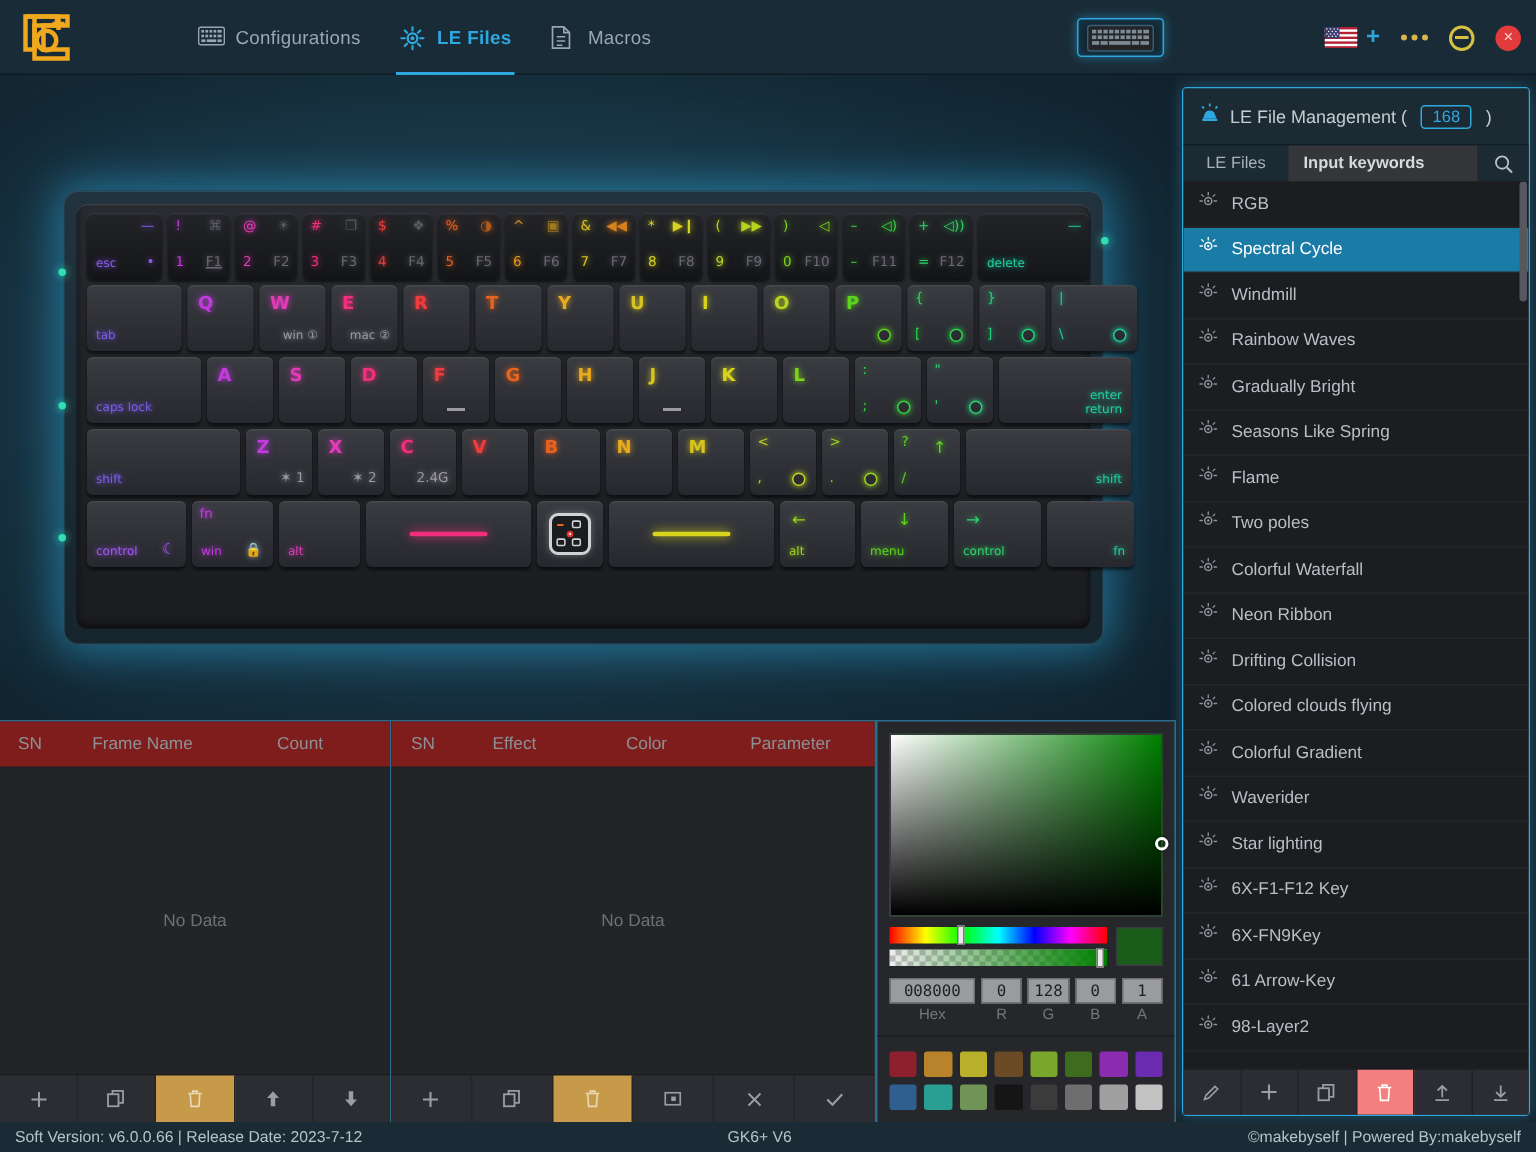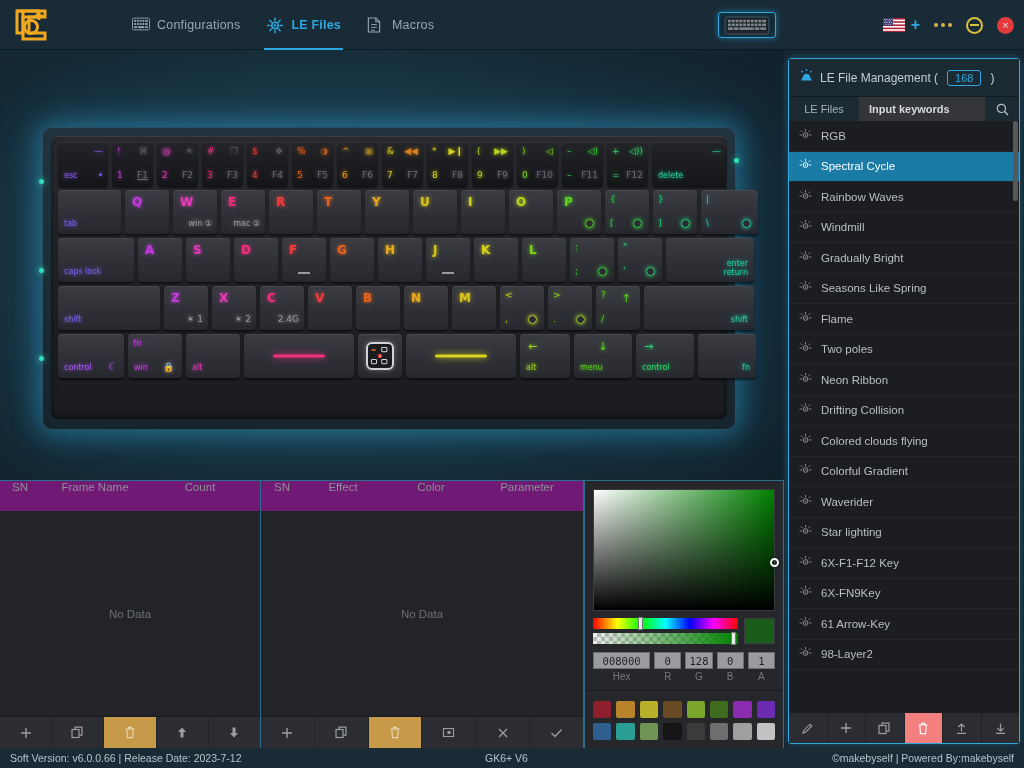--- a/index.html
+++ b/index.html
@@ -139,22 +139,22 @@
   }
   .panel {
     position: relative; height: 268px; background: #1c1d21;
     border-top: 1px solid #2b6d8c;
     display: flex; flex-direction: column;
   }
   .panel.frames { width: 261px; border-right: 1px solid #2b6d8c; }
   .panel.effects { width: 323px; border-right: 1px solid #2b6d8c; }
   .panel.color { width: 200px; background: #26272b; border: 1px solid #2b6d8c; border-bottom: none;}
   .thead {
-    display: flex; height: 31px; 
-    background: #701a75; color: #8d9195; font-size: 11.5px;
+    display: flex; height: 31px; align-items: center;
+    background: #7f1d1d; color: #8d9195; font-size: 11.5px;
     border-bottom: 1px solid #202125;
   }
   .thead div { text-align: center; }
   .tbody { flex: 1; position: relative; background: #232428; }
   .nodata {
     position: absolute; left: 0; right: 0; top: 50%; transform: translateY(-50%);
     text-align: center; color: #6d7176; font-size: 11.5px;
   }
   .ptool {
     display: flex; height: 32px; background: #26272b;
@@ -932,48 +932,48 @@
               <circle cx="8" cy="8.6" r="2.9" fill="none" stroke="#8d949a" stroke-width="1.2"></circle>
               <circle cx="8" cy="8.6" r="1" fill="#8d949a"></circle>
               <g stroke="#8d949a" stroke-width="1.1" stroke-linecap="round">
                 <path d="M8 1.6 v2"></path>
                 <path d="M2.6 3.4 l1.4 1.4"></path>
                 <path d="M13.4 3.4 l-1.4 1.4"></path>
                 <path d="M1.2 8.6 h2"></path>
                 <path d="M12.8 8.6 h2"></path>
               </g>
             </svg></span>
+          <span class="li-label">Windmill</span>
+        </div>
+        <div class="li">
+          <span><svg width="13" height="13" viewBox="0 0 16 16">
+              <circle cx="8" cy="8.6" r="2.9" fill="none" stroke="#8d949a" stroke-width="1.2"></circle>
+              <circle cx="8" cy="8.6" r="1" fill="#8d949a"></circle>
+              <g stroke="#8d949a" stroke-width="1.1" stroke-linecap="round">
+                <path d="M8 1.6 v2"></path>
+                <path d="M2.6 3.4 l1.4 1.4"></path>
+                <path d="M13.4 3.4 l-1.4 1.4"></path>
+                <path d="M1.2 8.6 h2"></path>
+                <path d="M12.8 8.6 h2"></path>
+              </g>
+            </svg></span>
           <span class="li-label">Rainbow Waves</span>
         </div>
         <div class="li">
           <span><svg width="13" height="13" viewBox="0 0 16 16">
               <circle cx="8" cy="8.6" r="2.9" fill="none" stroke="#8d949a" stroke-width="1.2"></circle>
               <circle cx="8" cy="8.6" r="1" fill="#8d949a"></circle>
               <g stroke="#8d949a" stroke-width="1.1" stroke-linecap="round">
                 <path d="M8 1.6 v2"></path>
                 <path d="M2.6 3.4 l1.4 1.4"></path>
                 <path d="M13.4 3.4 l-1.4 1.4"></path>
                 <path d="M1.2 8.6 h2"></path>
                 <path d="M12.8 8.6 h2"></path>
               </g>
             </svg></span>
-          <span class="li-label">Windmill</span>
-        </div>
-        <div class="li">
-          <span><svg width="13" height="13" viewBox="0 0 16 16">
-              <circle cx="8" cy="8.6" r="2.9" fill="none" stroke="#8d949a" stroke-width="1.2"></circle>
-              <circle cx="8" cy="8.6" r="1" fill="#8d949a"></circle>
-              <g stroke="#8d949a" stroke-width="1.1" stroke-linecap="round">
-                <path d="M8 1.6 v2"></path>
-                <path d="M2.6 3.4 l1.4 1.4"></path>
-                <path d="M13.4 3.4 l-1.4 1.4"></path>
-                <path d="M1.2 8.6 h2"></path>
-                <path d="M12.8 8.6 h2"></path>
-              </g>
-            </svg></span>
           <span class="li-label">Gradually Bright</span>
         </div>
         <div class="li">
           <span><svg width="13" height="13" viewBox="0 0 16 16">
               <circle cx="8" cy="8.6" r="2.9" fill="none" stroke="#8d949a" stroke-width="1.2"></circle>
               <circle cx="8" cy="8.6" r="1" fill="#8d949a"></circle>
               <g stroke="#8d949a" stroke-width="1.1" stroke-linecap="round">
                 <path d="M8 1.6 v2"></path>
                 <path d="M2.6 3.4 l1.4 1.4"></path>
                 <path d="M13.4 3.4 l-1.4 1.4"></path>
@@ -1003,20 +1003,34 @@
               <circle cx="8" cy="8.6" r="1" fill="#8d949a"></circle>
               <g stroke="#8d949a" stroke-width="1.1" stroke-linecap="round">
                 <path d="M8 1.6 v2"></path>
                 <path d="M2.6 3.4 l1.4 1.4"></path>
                 <path d="M13.4 3.4 l-1.4 1.4"></path>
                 <path d="M1.2 8.6 h2"></path>
                 <path d="M12.8 8.6 h2"></path>
               </g>
             </svg></span>
           <span class="li-label">Two poles</span>
+        </div>
+        <div class="li">
+          <span><svg width="13" height="13" viewBox="0 0 16 16">
+              <circle cx="8" cy="8.6" r="2.9" fill="none" stroke="#8d949a" stroke-width="1.2"></circle>
+              <circle cx="8" cy="8.6" r="1" fill="#8d949a"></circle>
+              <g stroke="#8d949a" stroke-width="1.1" stroke-linecap="round">
+                <path d="M8 1.6 v2"></path>
+                <path d="M2.6 3.4 l1.4 1.4"></path>
+                <path d="M13.4 3.4 l-1.4 1.4"></path>
+                <path d="M1.2 8.6 h2"></path>
+                <path d="M12.8 8.6 h2"></path>
+              </g>
+            </svg></span>
+          <span class="li-label">Colorful Waterfall</span>
         </div>
         <div class="li">
           <span><svg width="13" height="13" viewBox="0 0 16 16">
               <circle cx="8" cy="8.6" r="2.9" fill="none" stroke="#8d949a" stroke-width="1.2"></circle>
               <circle cx="8" cy="8.6" r="1" fill="#8d949a"></circle>
               <g stroke="#8d949a" stroke-width="1.1" stroke-linecap="round">
                 <path d="M8 1.6 v2"></path>
                 <path d="M2.6 3.4 l1.4 1.4"></path>
                 <path d="M13.4 3.4 l-1.4 1.4"></path>
                 <path d="M1.2 8.6 h2"></path>

